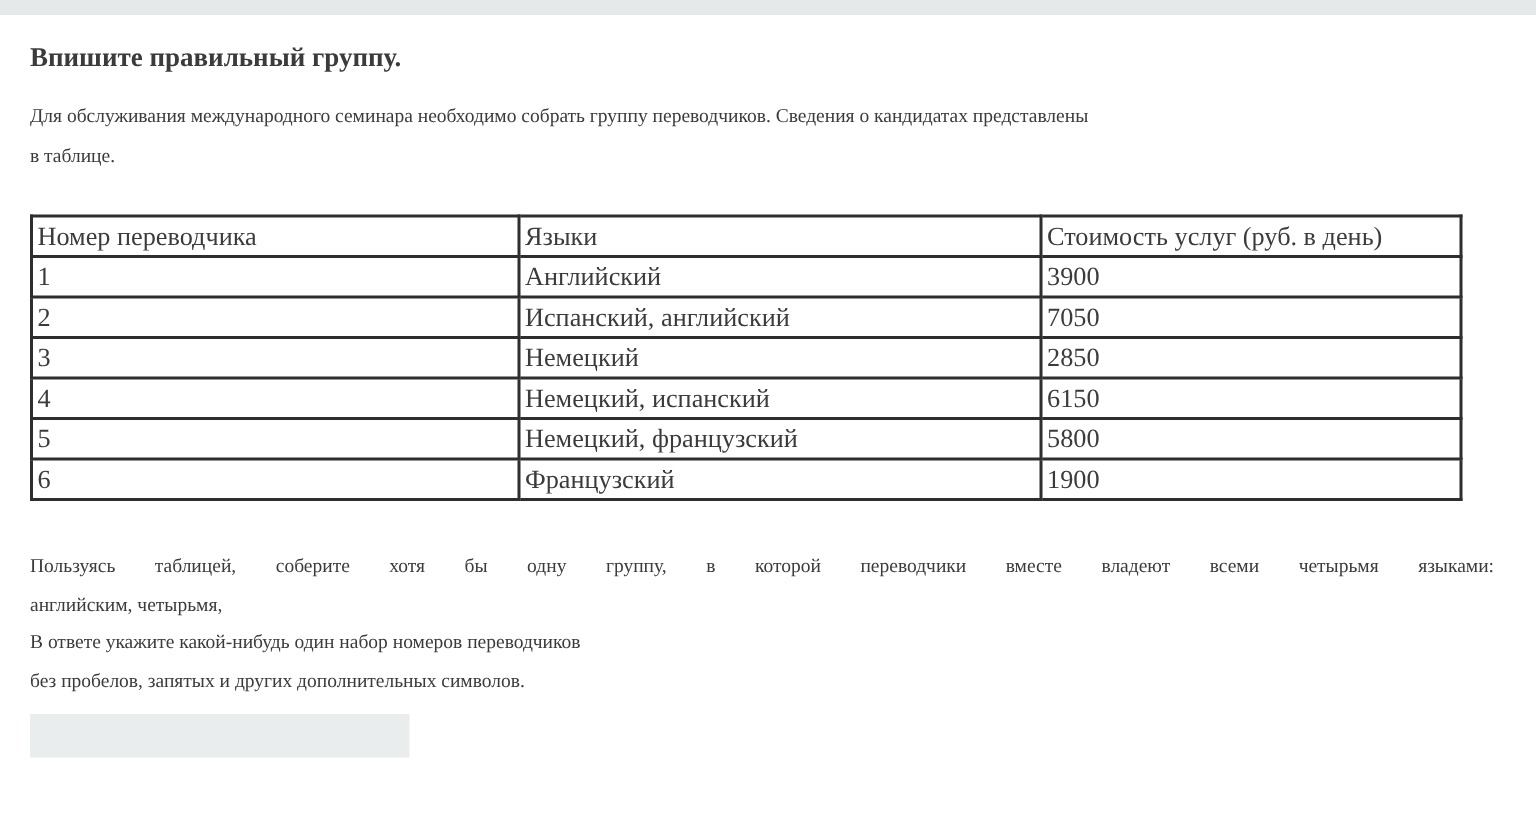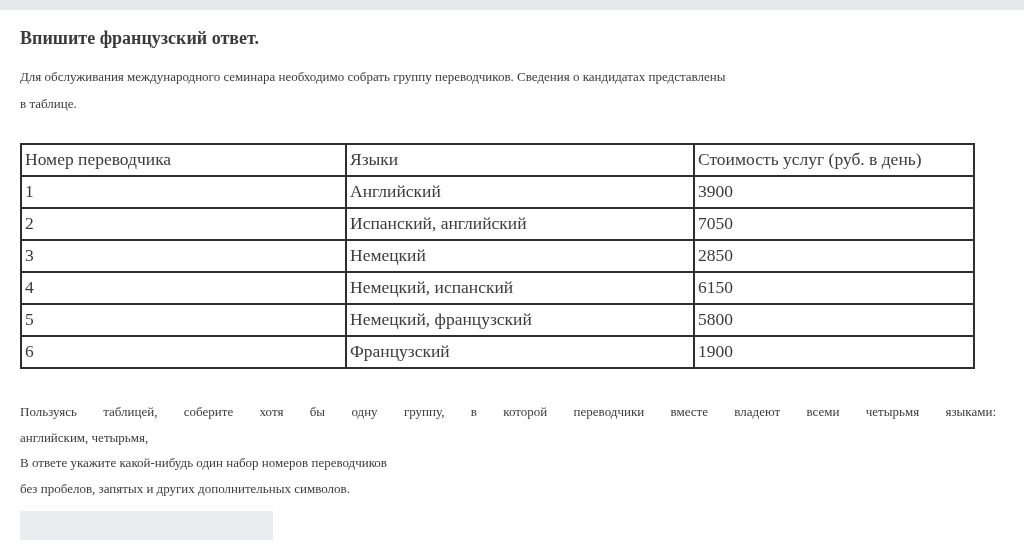--- a/index.html
+++ b/index.html
@@ -36,21 +36,21 @@
     border-collapse: collapse;
     table-layout: fixed;
     width: 953px;
     border: 2px solid #2e2e2e;
   }
   table.candidates td, table.candidates th {
     border: 2px solid #2e2e2e;
     font-size: 17.5px;
     font-weight: normal;
     text-align: left;
-    height: 32px;
+    height: 27px;
     padding: 0 2px 1px 3px;
     vertical-align: middle;
     white-space: nowrap;
     overflow: hidden;
   }
   .col-num { width: 325px; }
   .col-lang { width: 348px; }
   .col-cost { width: 280px; }
   .task {
     margin-top: 30px;
@@ -75,21 +75,21 @@
     color: #3b3b3b;
   }
 </style>
 </head>
 <body>
 
 <div class="top-bar"></div>
 
 <div class="content">
 
-  <div class="page-title">Впишите французский ответ.</div>
+  <div class="page-title">Впишите правильный группу.</div>
 
   <div class="intro">
     <span class="intro-line">Для обслуживания международного семинара необходимо собрать группу переводчиков. Сведения о кандидатах представлены</span><br>
     <span class="intro-line">в таблице.</span>
   </div>
 
   <table class="candidates">
     <colgroup>
       <col class="col-num">
         <col class="col-lang">

